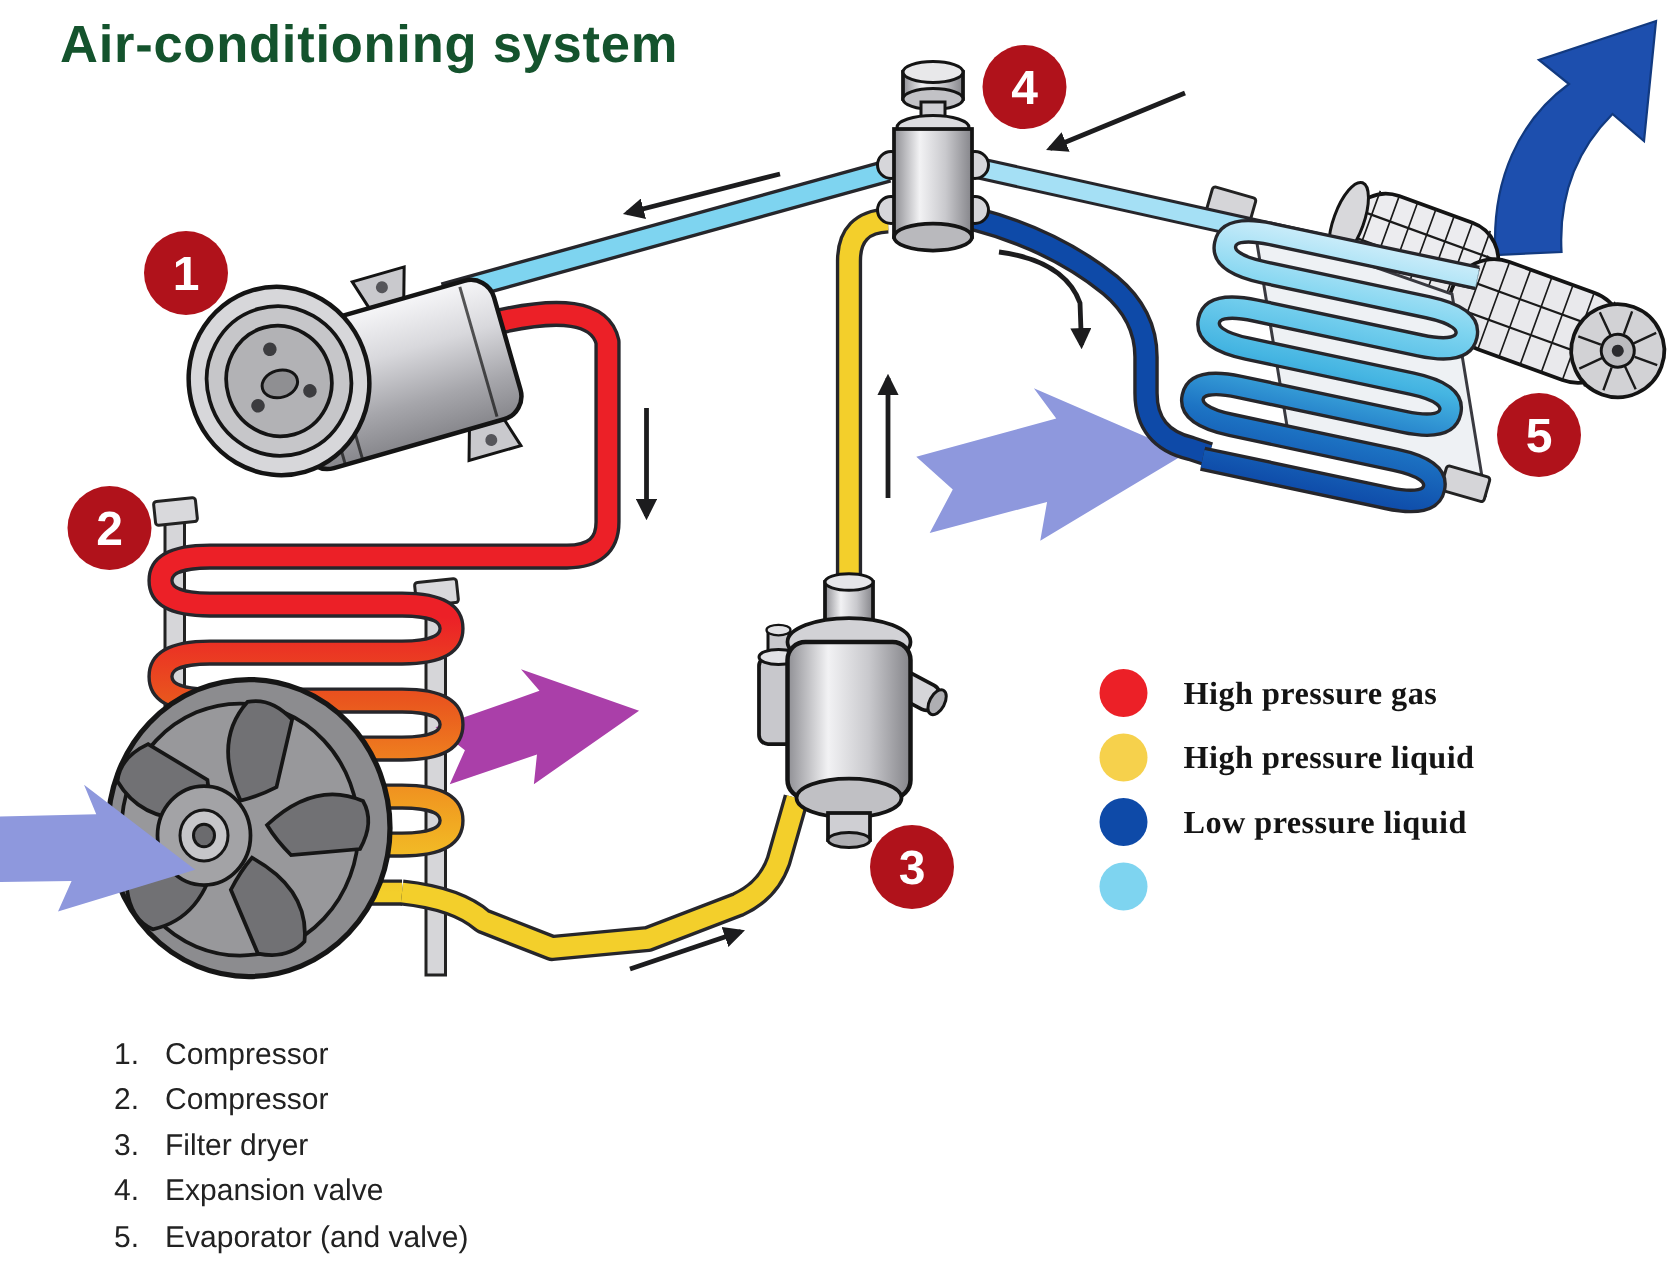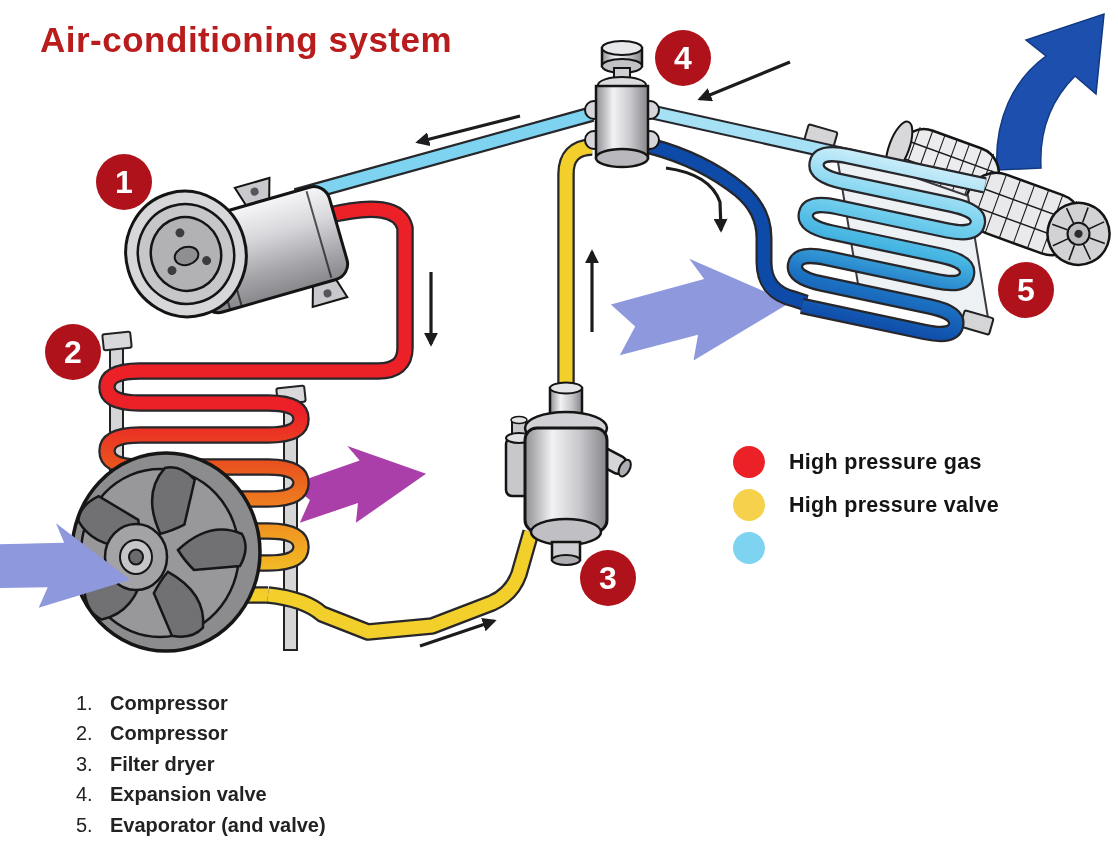--- a/index.html
+++ b/index.html
@@ -1,31 +1,31 @@
 <!DOCTYPE html>
 <html style="--high_gas: #ec2027; --high_liquid: #f3cf2b; --low_liquid: #0e4aa8; --low_gas: #7ed4f0; --badge: #b0121b; --big_arrow: #1d4fae; --cool_air: #8e98dd; --hot_air: #aa3fa9; --arrow: #1c1c1e;"><head>
 <meta charset="utf-8">
 <style>
   html,body{margin:0;padding:0;background:#e8e8e8;}
   .canvas{
     position:relative; width:1118px; height:844px; background:#ffffff;
     font-family:"Liberation Sans","DejaVu Sans",sans-serif; overflow:hidden;
   }
   .title{
-    position:absolute; left:40px; top:20px;
-    font-size:35px; font-weight:800; letter-spacing:.5px; color:#b91c1c;
+    position:absolute; left:40px; top:10px;
+    font-size:35px; font-weight:800; letter-spacing:.5px; color:#14532d;
   }
-  .legend{position:absolute; left:733px; top:446px; display:flex; flex-direction:column; gap:11px;}
+  .legend{position:absolute; left:733px; top:446px; display:flex; flex-direction:column; gap:11px;font-family:Liberation Serif, serif;}
   .legend-row{display:flex; align-items:center; height:32px;}
   .legend-dot{width:32px; height:32px; border-radius:50%; flex:0 0 32px;}
   .legend-label{margin-left:24px; font-size:21.5px; font-weight:700; color:#141414; letter-spacing:.3px;}
   .footer{position:absolute; left:76px; top:688px; display:flex; flex-direction:column;}
   .footer-row{display:flex; height:30.5px; align-items:center; font-size:20px; color:#222;}
   .footer-num{width:26px;}
-  .footer-label{margin-left:8px;font-weight:bold;}
+  .footer-label{margin-left:8px;}
   .pipe-o{fill:none; stroke:#26262b; stroke-linejoin:round;}
   .pipe{fill:none; stroke-linejoin:round;}
   svg text.badge-num{fill:#fff; font-weight:bold; font-size:32px; text-anchor:middle;}
 </style>
 </head>
 <body>
 
 <div class="canvas">
 
   <div class="title">Air-conditioning system</div>
@@ -245,21 +245,25 @@
     </g>
   </svg>
 
   <div class="legend">
     <div class="legend-row">
       <span class="legend-dot" style="background: rgb(236, 32, 39);"></span>
       <span class="legend-label">High pressure gas</span>
     </div>
     <div class="legend-row">
       <span class="legend-dot" style="background: rgb(246, 209, 76);"></span>
-      <span class="legend-label">High pressure valve</span>
+      <span class="legend-label">High pressure liquid</span>
+    </div>
+    <div class="legend-row">
+      <span class="legend-dot" style="background: rgb(14, 74, 168);"></span>
+      <span class="legend-label">Low pressure liquid</span>
     </div>
     <div class="legend-row">
       <span class="legend-dot" style="background: rgb(126, 212, 240);"></span>
     </div>
   </div>
 
   <div class="footer">
     <div class="footer-row">
       <span class="footer-num">1.</span>
       <span class="footer-label">Compressor</span>

